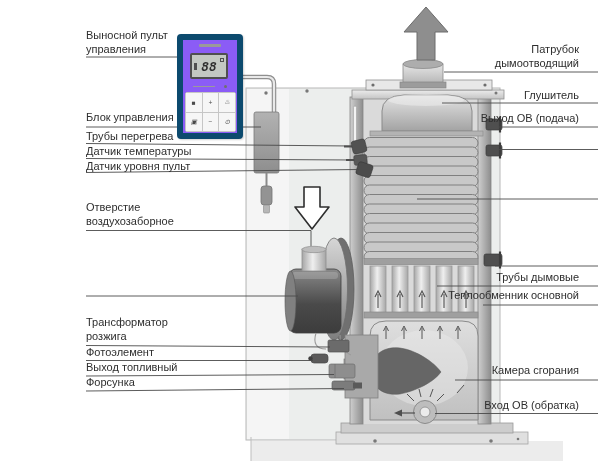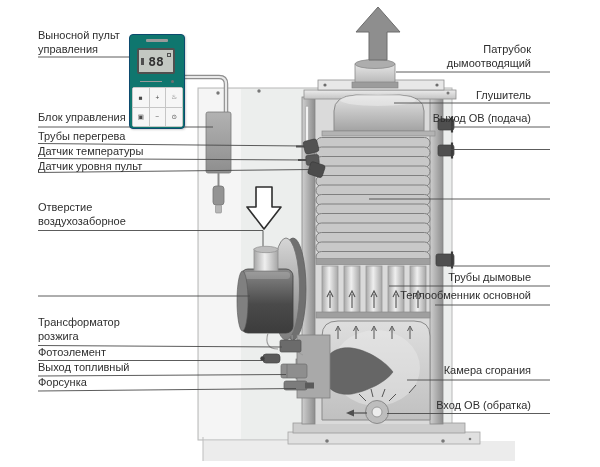--- a/index.html
+++ b/index.html
@@ -1,25 +1,25 @@
 <!DOCTYPE html>
 <html><head>
 <meta charset="utf-8">
 <style>
   html,body{margin:0;padding:0;background:#ffffff;}
   .stage{position:relative;width:550px;height:467px;background:#ffffff;overflow:hidden;
-         font-family:"Liberation Sans",sans-serif;}
+         font-family:"Liberation Sans",sans-serif;margin-left:48px;}
   .stage svg{position:absolute;left:0;top:0;}
   .lbl{position:absolute;left:38px;font-size:11px;line-height:13.5px;color:#2e2e2e;white-space:nowrap;}
   .lbl.wrap{white-space:normal;}
   .lbl-r{position:absolute;right:19px;text-align:right;font-size:11px;line-height:13.5px;color:#2e2e2e;white-space:nowrap;}
   .lbl-r.wrap{white-space:normal;}
   
-  .remote{position:absolute;left:129px;top:34px;width:54px;height:93px;background:#0f766e;
-          border:1px solid #0c4a6e;border-radius:4px;box-shadow:1px 1px 2px rgba(0,0,0,.18);}
+  .remote{position:absolute;left:129px;top:34px;width:54px;height:93px;background:#8b5cf6;
+          border:6px solid #0c4a6e;border-radius:4px;box-shadow:1px 1px 2px rgba(0,0,0,.18);font-style:italic;}
   .remote .brand{position:absolute;left:16px;top:4px;width:22px;height:3px;background:#9a9a9a;border-radius:1px;}
   .remote .lcd{position:absolute;left:7px;top:13px;width:38px;height:26px;background:#c3c8c2;
                border:2px solid #4f4f4f;border-radius:2px;box-sizing:border-box;
                display:flex;align-items:center;justify-content:center;
                font-family:"DejaVu Sans Mono",monospace;font-weight:bold;font-size:13px;color:#2f2f2f;}
   .remote .lcd .seg{position:absolute;left:2px;top:8px;width:3px;height:7px;background:#4f4f4f;}
   .remote .lcd .deg{position:absolute;right:2px;top:3px;width:4px;height:4px;border:1px solid #4f4f4f;box-sizing:border-box;}
   .remote .marks{position:absolute;left:10px;top:45px;width:34px;height:3px;}
   .remote .marks .ln{position:absolute;left:0;top:1px;width:22px;height:1px;background:#9a9a9a;}
   .remote .marks .dot{position:absolute;right:0;top:0;width:3px;height:3px;border-radius:50%;background:#6f6f6f;}

